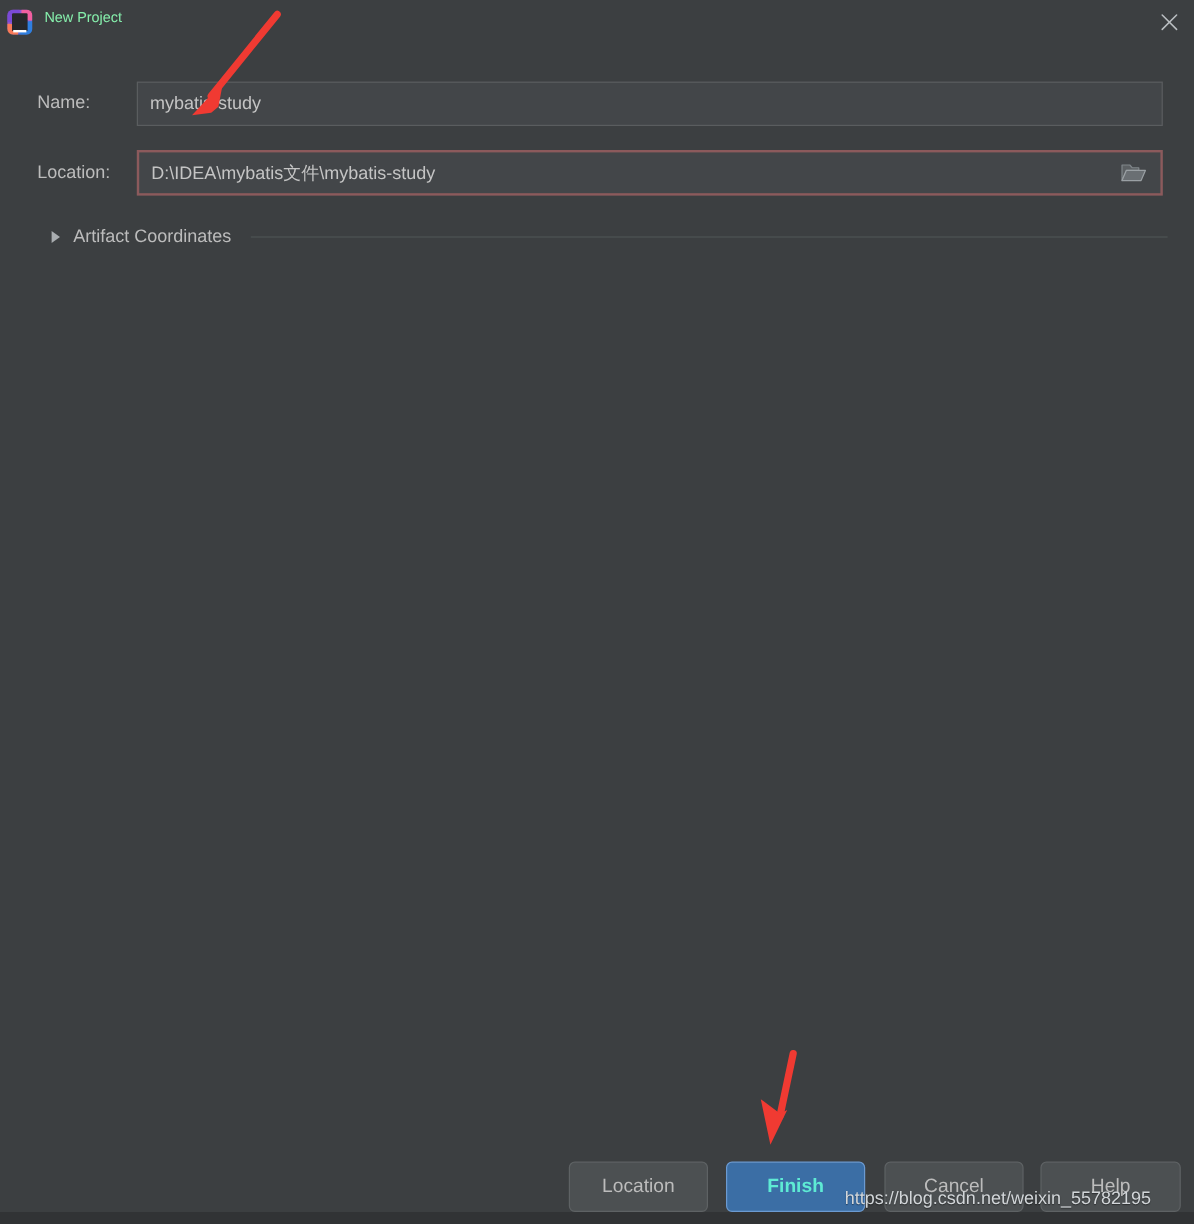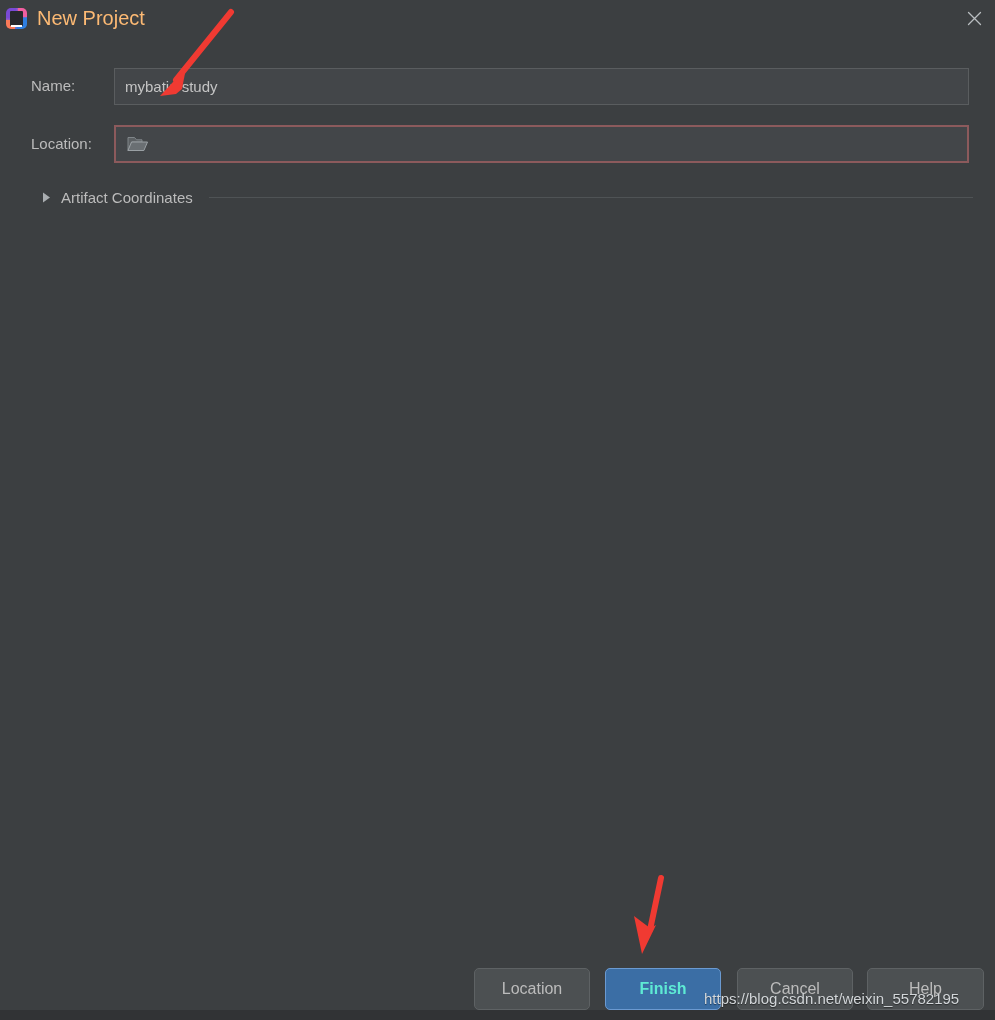--- a/index.html
+++ b/index.html
@@ -65,22 +65,22 @@
   }
   #app-logo .underbar {
     position: absolute;
     left: 5px; bottom: 2px;
     width: 11px; height: 2px;
     background: #ffffff;
   }
   #dialog-title {
     position: absolute;
     left: 37px; top: 7px;
-    font-size: 20px;
-    color: #fdba74;
+    font-size: 12px;
+    color: #86efac;
     white-space: nowrap;
   }
   #close-button {
     position: absolute;
     right: 6px; top: 4px;
     width: 30px; height: 28px;
     cursor: pointer;
   }
   #close-button svg { display: block; margin: 7px auto 0; }
 
@@ -225,20 +225,21 @@
 
   <div class="field-label" id="name-label">Name:</div>
 
   <div class="text-field" id="name-field">
     <div class="field-value" title="Project name">mybatis-study</div>
   </div>
 
   <div class="field-label" id="location-label">Location:</div>
 
   <div class="text-field" id="location-field">
+    <div class="field-value" title="Project location">D:\IDEA\mybatis文件\mybatis-study</div>
     <div id="browse-button">
       <svg width="22" height="18" viewBox="0 0 22 18" aria-hidden="true">
         <path d="M1 15.5 L1 2.5 L7.5 2.5 L9.5 4.8 L15 4.8 L15 7 L4.6 7 L1 15.5 Z" fill="#5c6063" stroke="#80868a" stroke-width="1" stroke-linejoin="round"></path>
         <path d="M4.6 7 L20.5 7 L16.9 15.5 L1 15.5 Z" fill="#6a6f73" stroke="#9aa0a4" stroke-width="1" stroke-linejoin="round"></path>
       </svg>
     </div>
   </div>
 
   <div id="artifact-section">
     <div id="artifact-arrow">

